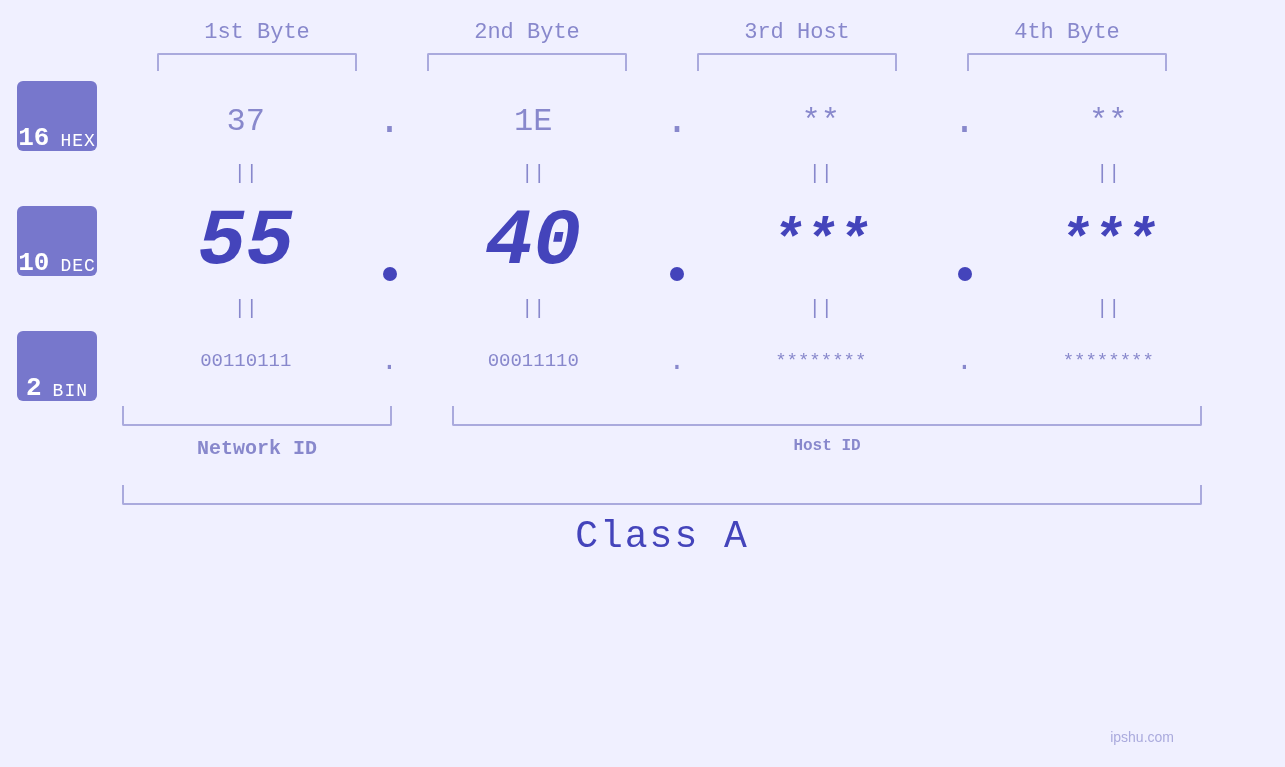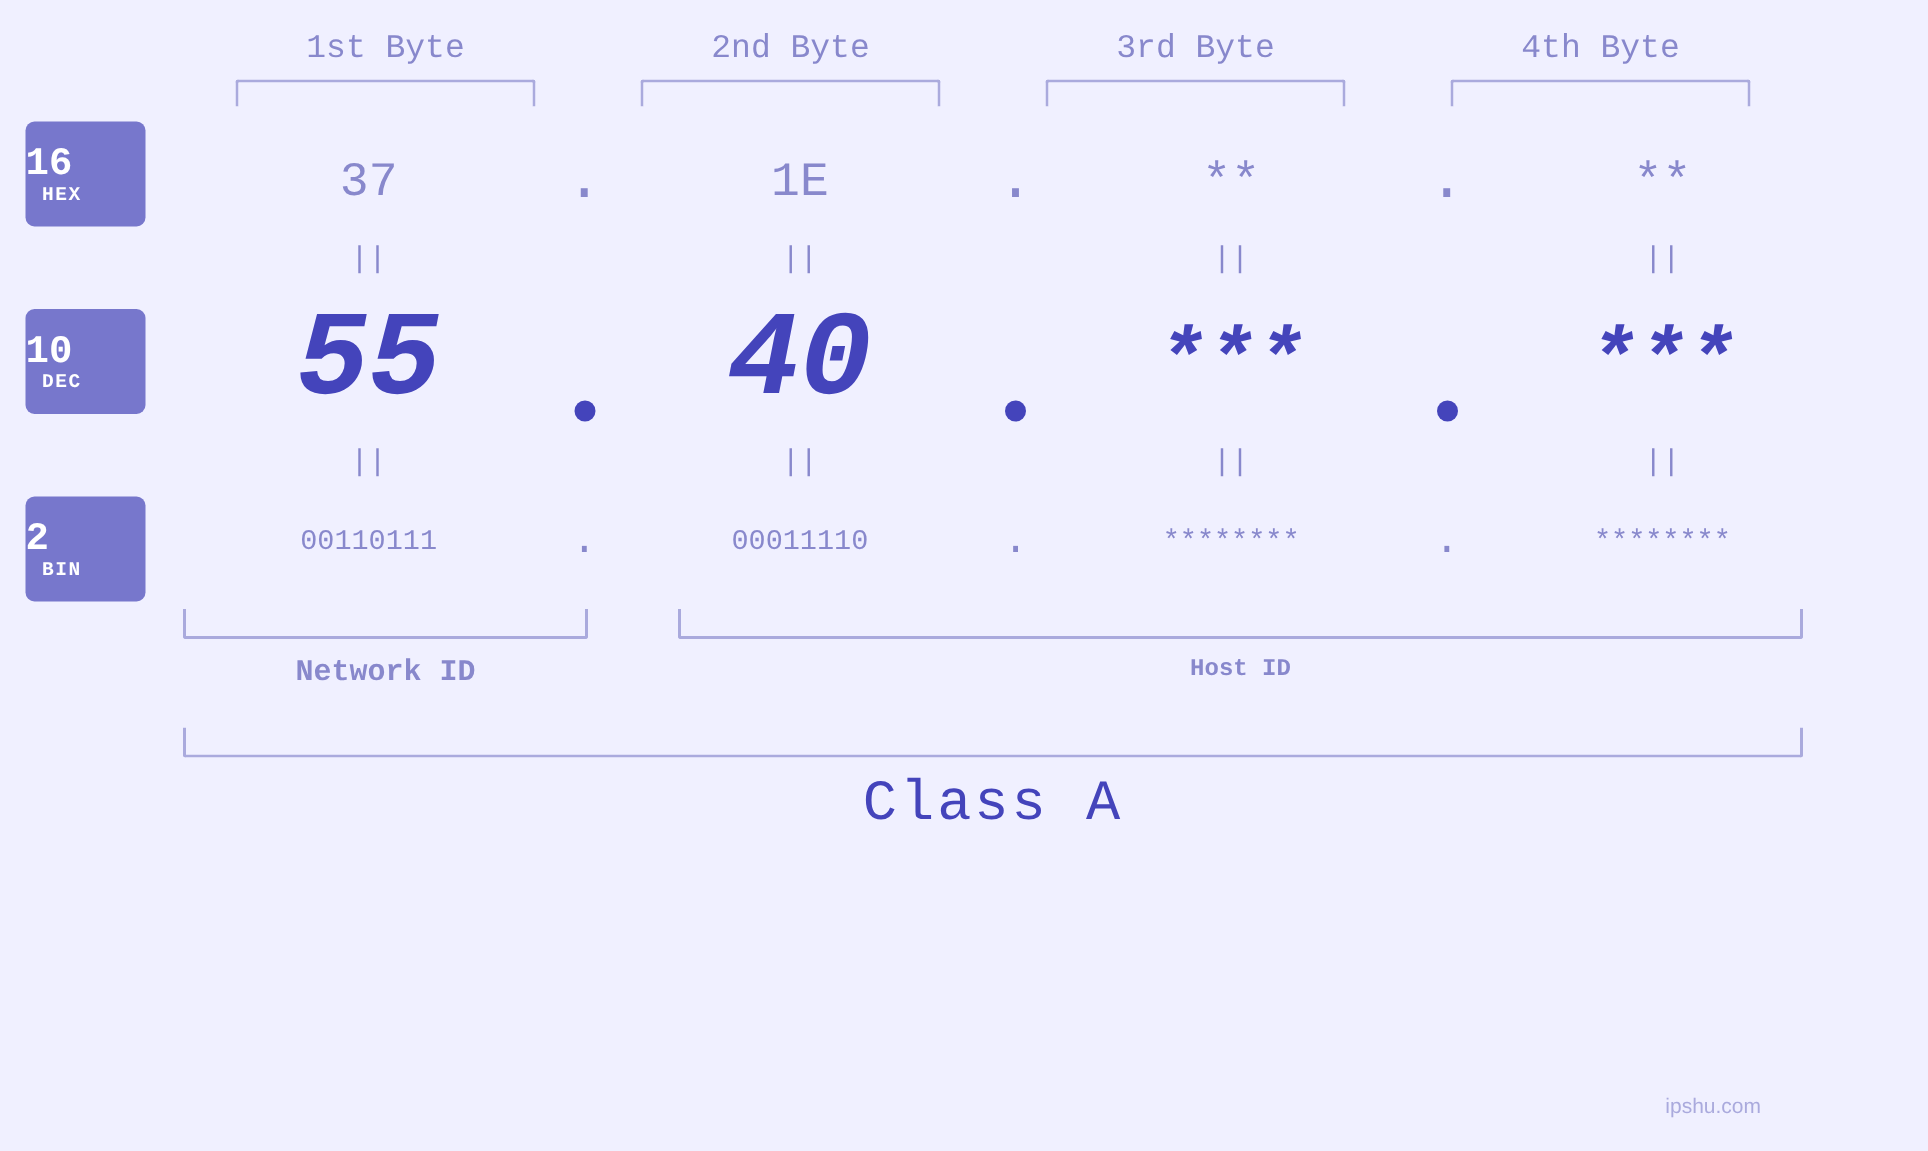--- a/index.html
+++ b/index.html
@@ -74,35 +74,35 @@
       align-items: center;
     }
 
     .badge {
       background: #7777cc;
       color: white;
       border-radius: 6px;
       width: 80px;
       height: 70px;
       display: flex;
-      flex-direction: column;
-      align-items: flex-start;
+      flex-direction: row;
+      align-items: flex-end;
       justify-content: center;
       margin-bottom: 55px;
     }
 
     .badge-num {
       font-size: 26px;
       font-weight: bold;
       line-height: 1;
     }
 
     .badge-label {
-      font-size: 13px;
-      font-weight: bold;
+      font-size: 18px;
+      font-weight: normal;
       letter-spacing: 1px;
       margin-left: 11px;
     }
 
     
     .values-grid {
       flex: 1;
       display: grid;
       grid-template-columns: 1fr 40px 1fr 40px 1fr 40px 1fr;
       grid-template-rows: auto auto auto auto auto auto auto;
@@ -277,21 +277,21 @@
 
   </style>
 </head>
 <body>
 
 <div class="container">
 
   <div class="byte-headers">
     <div class="byte-header">1st Byte</div>
     <div class="byte-header">2nd Byte</div>
-    <div class="byte-header">3rd Byte</div>
+    <div class="byte-header">3rd Host</div>
     <div class="byte-header">4th Byte</div>
   </div>
 
   <div class="bracket-row">
     <div class="bracket"></div>
     <div class="bracket"></div>
     <div class="bracket"></div>
     <div class="bracket"></div>
   </div>
 

